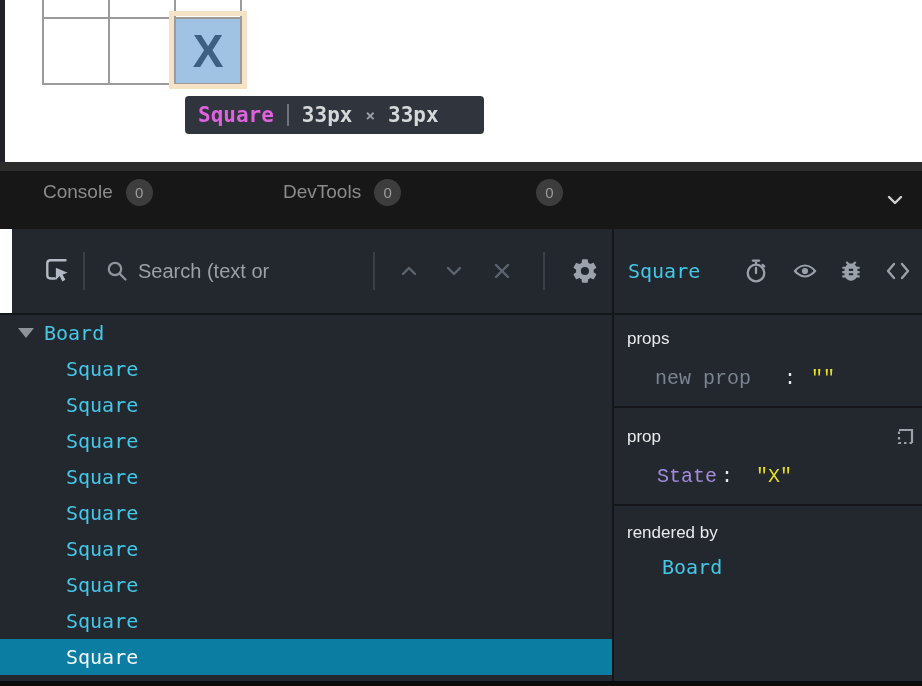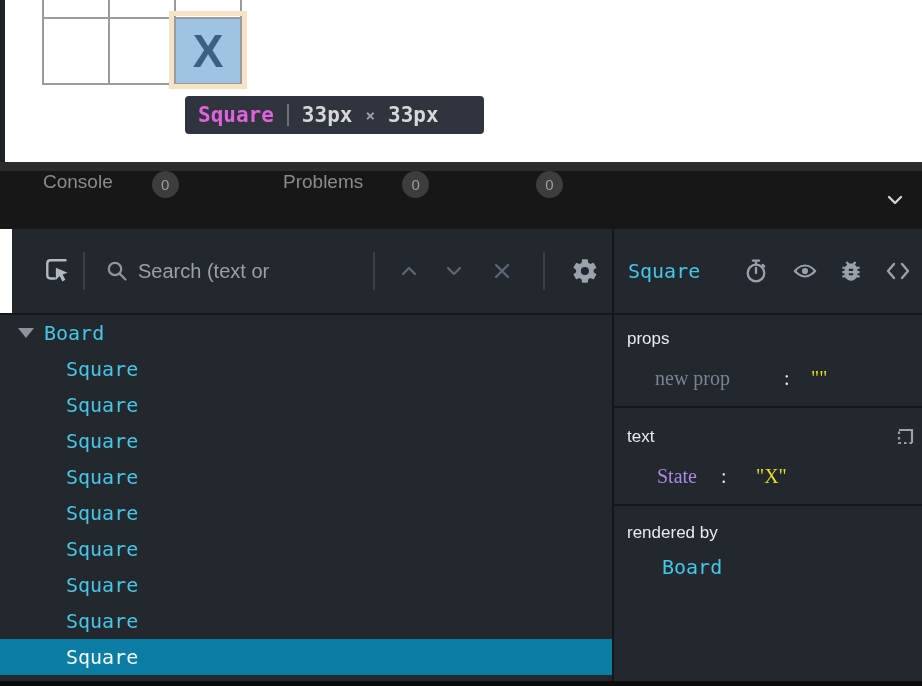--- a/index.html
+++ b/index.html
@@ -25,21 +25,21 @@
     padding:0 13px; gap:13px; font-family:"DejaVu Sans Mono", monospace;
     font-weight:bold; font-size:21px; white-space:nowrap; }
   .tt-name { color:#df62df; }
   .tt-sep { width:2px; height:22px; background:#6d727b; }
   .tt-dim { color:#d6d8da; }
   .tt-times { color:#9ba0a8; font-size:16px; }
 
   
   .dt-border { position:absolute; left:0; top:162px; width:922px; height:9px; background:#2c2c2c; }
   .tabbar { position:absolute; left:0; top:171px; width:922px; height:58px; background:#171717; }
-  .tab { position:absolute; top:0; height:42px; display:flex; align-items:flex-start; gap:39px;
+  .tab { position:absolute; top:0; height:42px; display:flex; align-items:center; gap:13px;
          font-size:19px; color:#8b8b8b; cursor:default; }
   .tab.active { color:#f2f2f2; font-weight:bold; }
   .badge { width:27px; height:27px; border-radius:50%; background:#3d3d3d; color:#9c9c9c;
            font-size:15px; font-weight:normal; display:flex; align-items:center; justify-content:center; }
   .tab-collapse { position:absolute; left:884px; top:18px; width:22px; height:22px; }
 
   .toolbar-row { position:absolute; left:12px; top:229px; width:922px; height:84px; background:#23272e; }
   .h-div { position:absolute; left:0; top:313px; width:922px; height:2px; background:#141619; }
   .v-panel-div { position:absolute; left:612px; top:229px; width:2px; height:452px; background:#141619; }
   .tb-item { position:absolute; top:0; height:84px; display:flex; align-items:center; justify-content:center; }
@@ -61,21 +61,21 @@
     font-family:"DejaVu Sans Mono", monospace; font-size:20px; color:#45c8e8; cursor:default; }
   .expander { width:0; height:0; border-left:8px solid transparent; border-right:8px solid transparent;
     border-top:10px solid #8d929b; margin-left:18px; margin-right:10px; }
   .tree-row.child { padding-left:66px; }
   .tree-row.selected { background:#0c7da2; color:#f2fafc; }
 
   
   .details { position:absolute; left:614px; top:315px; width:308px; height:366px; background:#23272e; }
   .sec-label { position:absolute; left:13px; font-size:17px; color:#e9ebed; }
   .sec-div { position:absolute; left:0; width:308px; height:2px; background:#141619; }
-  .kv { position:absolute; height:30px; font-family:Liberation Serif, serif; font-size:20px; }
+  .kv { position:absolute; height:30px; font-family:Liberation Mono, monospace; font-size:20px; }
   .kv span { position:absolute; top:0; white-space:pre; }
   .k-gray { color:#7b8490; }
   .k-purple { color:#a78bdf; }
   .colon { color:#e8e8e8; }
   .v-yellow { color:#e8de24; cursor:text; }
   .link-cyan { position:absolute; font-family:"DejaVu Sans Mono", monospace; font-size:20px; color:#45c8e8; cursor:pointer; }
 
   .bottom-strip { position:absolute; left:0; top:681px; width:922px; height:5px; background:#0b0b0c; }
 
   svg { display:block; }
@@ -108,21 +108,21 @@
   </div>
 
   <div class="dt-border"></div>
 
   <div class="tabbar">
     <div class="tab" style="left:43px">
       <span>Console</span>
       <span class="badge">0</span>
     </div>
     <div class="tab" style="left:283px">
-      <span>Problems</span>
+      <span>DevTools</span>
       <span class="badge">0</span>
     </div>
     <div class="tab active" style="left:536px">
       <span class="badge">0</span>
     </div>
     <div class="tab-collapse">
       <svg width="22" height="22" viewBox="0 0 22 22">
           <polyline points="5,8 11,14 17,8" fill="none" stroke="#cfd2d6" stroke-width="2.4" stroke-linecap="round" stroke-linejoin="round"></polyline>
         </svg>
     </div>
@@ -237,21 +237,21 @@
 
   <div class="details">
     <div class="sec-label" style="top:14px">props</div>
     <div class="kv" style="top:52px; left:0; width:308px">
       <span class="k-gray" style="left:41px">new prop</span>
       <span class="colon" style="left:170px">:</span>
       <span class="v-yellow" style="left:197px">""</span>
     </div>
     <div class="sec-div" style="top:91px"></div>
 
-    <div class="sec-label" style="top:112px">text</div>
+    <div class="sec-label" style="top:112px">prop</div>
     <div class="hdr-icon" style="left:279px; top:110px; position:absolute">
       <svg width="24" height="24" viewBox="0 0 24 24">
         <path d="M6 5 h13 v13" fill="none" stroke="#9aa1ab" stroke-width="2.2"></path>
         <path d="M19 18 h-13 v-13" fill="none" stroke="#9aa1ab" stroke-width="2.2" stroke-dasharray="2.5 3"></path>
       </svg>
     </div>
     <div class="kv" style="top:150px; left:0; width:368px">
       <span class="k-purple" style="left:43px">State</span>
       <span class="colon" style="left:107px">:</span>
       <span class="v-yellow" style="left:142px">"X"</span>

